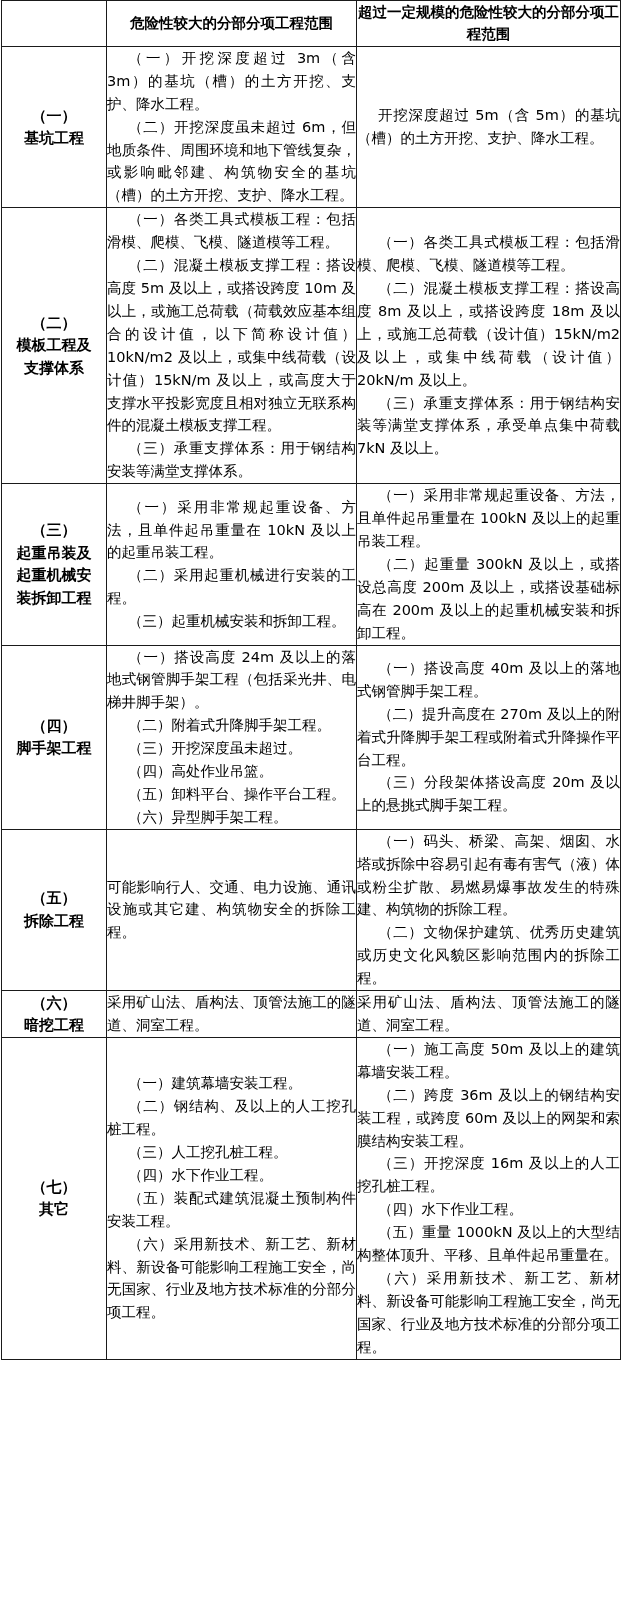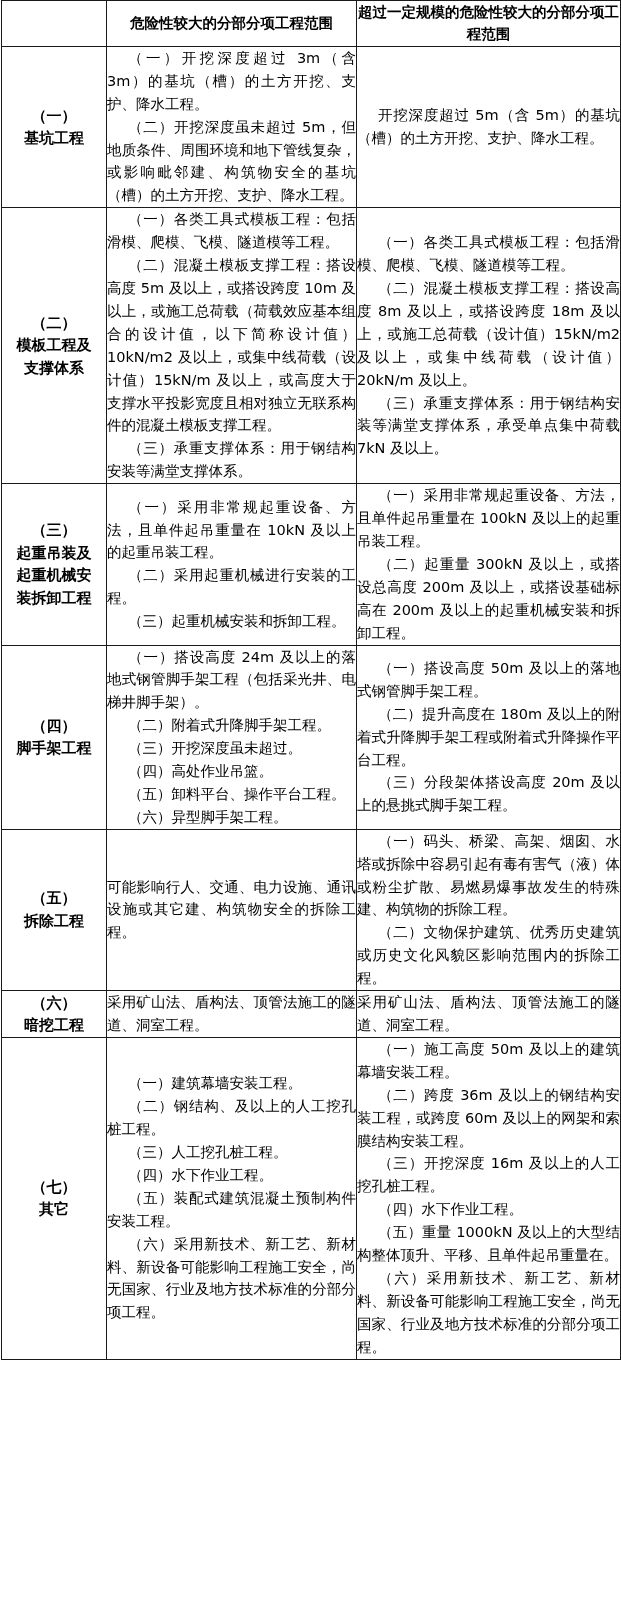--- a/index.html
+++ b/index.html
@@ -83,21 +83,21 @@
         <th class="hdr">危险性较大的分部分项工程范围</th>
         <th class="hdr">超过一定规模的危险性较大的分部分项工程范围</th>
       </tr>
     </thead>
     <tbody id="table-body">
         <tr>
           <td class="cat">（一）
 基坑工程</td>
           <td class="body">
             <p class="para">（一）开挖深度超过 3m（含 3m）的基坑（槽）的土方开挖、支护、降水工程。</p>
-            <p class="para">（二）开挖深度虽未超过 5m，但地质条件、周围环境和地下管线复杂，或影响毗邻建、构筑物安全的基坑（槽）的土方开挖、支护、降水工程。</p>
+            <p class="para">（二）开挖深度虽未超过 6m，但地质条件、周围环境和地下管线复杂，或影响毗邻建、构筑物安全的基坑（槽）的土方开挖、支护、降水工程。</p>
           </td>
           <td class="body">
             <p class="para">开挖深度超过 5m（含 5m）的基坑（槽）的土方开挖、支护、降水工程。</p>
           </td>
         </tr>
         <tr>
           <td class="cat">（二）
 模板工程及
 支撑体系</td>
           <td class="body">
@@ -131,22 +131,22 @@
 脚手架工程</td>
           <td class="body">
             <p class="para">（一）搭设高度 24m 及以上的落地式钢管脚手架工程（包括采光井、电梯井脚手架）。</p>
             <p class="para">（二）附着式升降脚手架工程。</p>
             <p class="para">（三）开挖深度虽未超过。</p>
             <p class="para">（四）高处作业吊篮。</p>
             <p class="para">（五）卸料平台、操作平台工程。</p>
             <p class="para">（六）异型脚手架工程。</p>
           </td>
           <td class="body">
-            <p class="para">（一）搭设高度 50m 及以上的落地式钢管脚手架工程。</p>
-            <p class="para">（二）提升高度在 180m 及以上的附着式升降脚手架工程或附着式升降操作平台工程。</p>
+            <p class="para">（一）搭设高度 40m 及以上的落地式钢管脚手架工程。</p>
+            <p class="para">（二）提升高度在 270m 及以上的附着式升降脚手架工程或附着式升降操作平台工程。</p>
             <p class="para">（三）分段架体搭设高度 20m 及以上的悬挑式脚手架工程。</p>
           </td>
         </tr>
         <tr>
           <td class="cat">（五）
 拆除工程</td>
           <td class="body">
             <p class="para noindent">可能影响行人、交通、电力设施、通讯设施或其它建、构筑物安全的拆除工程。</p>
           </td>
           <td class="body">

